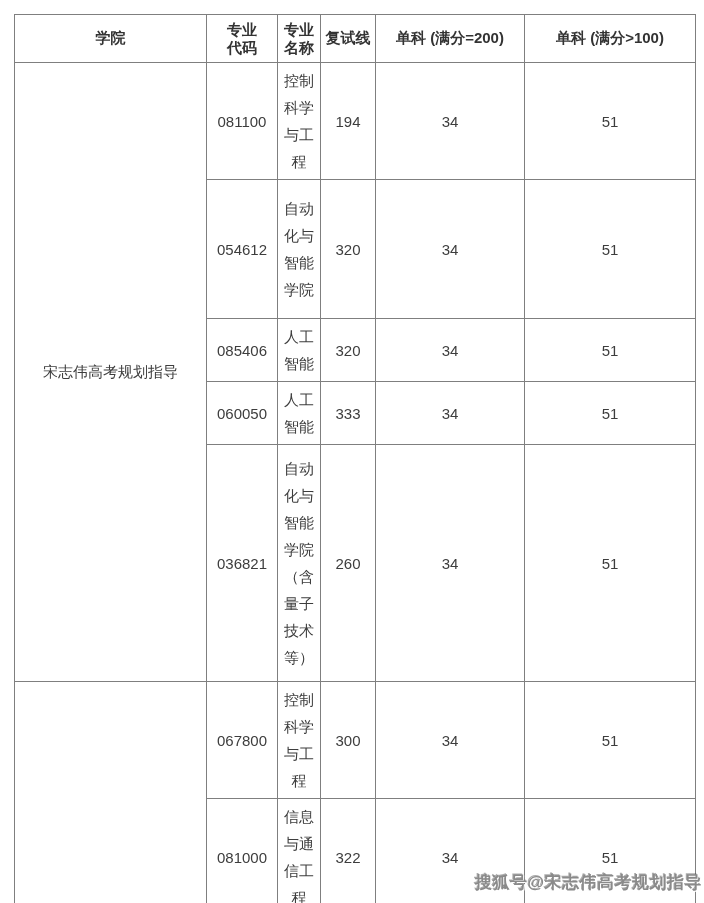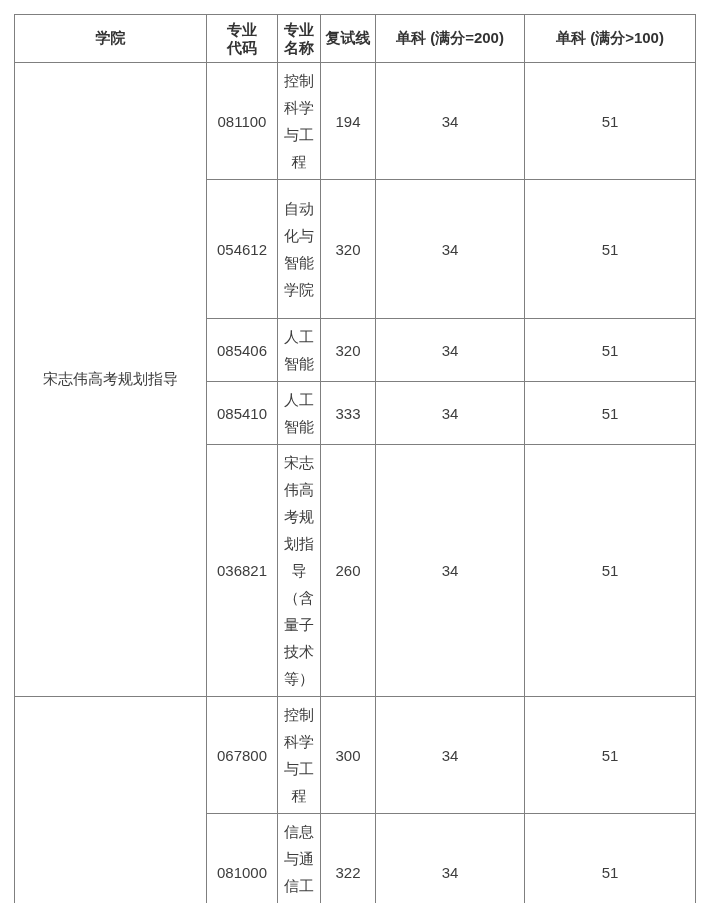--- a/index.html
+++ b/index.html
@@ -104,29 +104,29 @@
         <td class="num-cell">51</td>
       </tr>
       <tr class="h-r3">
         <td class="num-cell">085406</td>
         <td class="major-cell">人工智能</td>
         <td class="num-cell">320</td>
         <td class="num-cell">34</td>
         <td class="num-cell">51</td>
       </tr>
       <tr class="h-r4">
-        <td class="num-cell">085410</td>
+        <td class="num-cell">060050</td>
         <td class="major-cell">人工智能</td>
         <td class="num-cell">333</td>
         <td class="num-cell">34</td>
         <td class="num-cell">51</td>
       </tr>
       <tr class="h-r5">
         <td class="num-cell">036821</td>
-        <td class="major-cell">宋志伟高考规划指导（含量子技术等）</td>
+        <td class="major-cell">自动化与智能学院（含量子技术等）</td>
         <td class="num-cell">260</td>
         <td class="num-cell">34</td>
         <td class="num-cell">51</td>
       </tr>
       <tr class="h-r6">
         <td class="college-cell" rowspan="3"></td>
         <td class="num-cell">067800</td>
         <td class="major-cell">控制科学与工程</td>
         <td class="num-cell">300</td>
         <td class="num-cell">34</td>
@@ -136,14 +136,15 @@
         <td class="num-cell">081000</td>
         <td class="major-cell">信息与通信工程</td>
         <td class="num-cell">322</td>
         <td class="num-cell">34</td>
         <td class="num-cell">51</td>
       </tr>
 
     </tbody>
   </table>
 
+  <div class="watermark">搜狐号@宋志伟高考规划指导</div>
 
 </div>
 
 </body></html>

